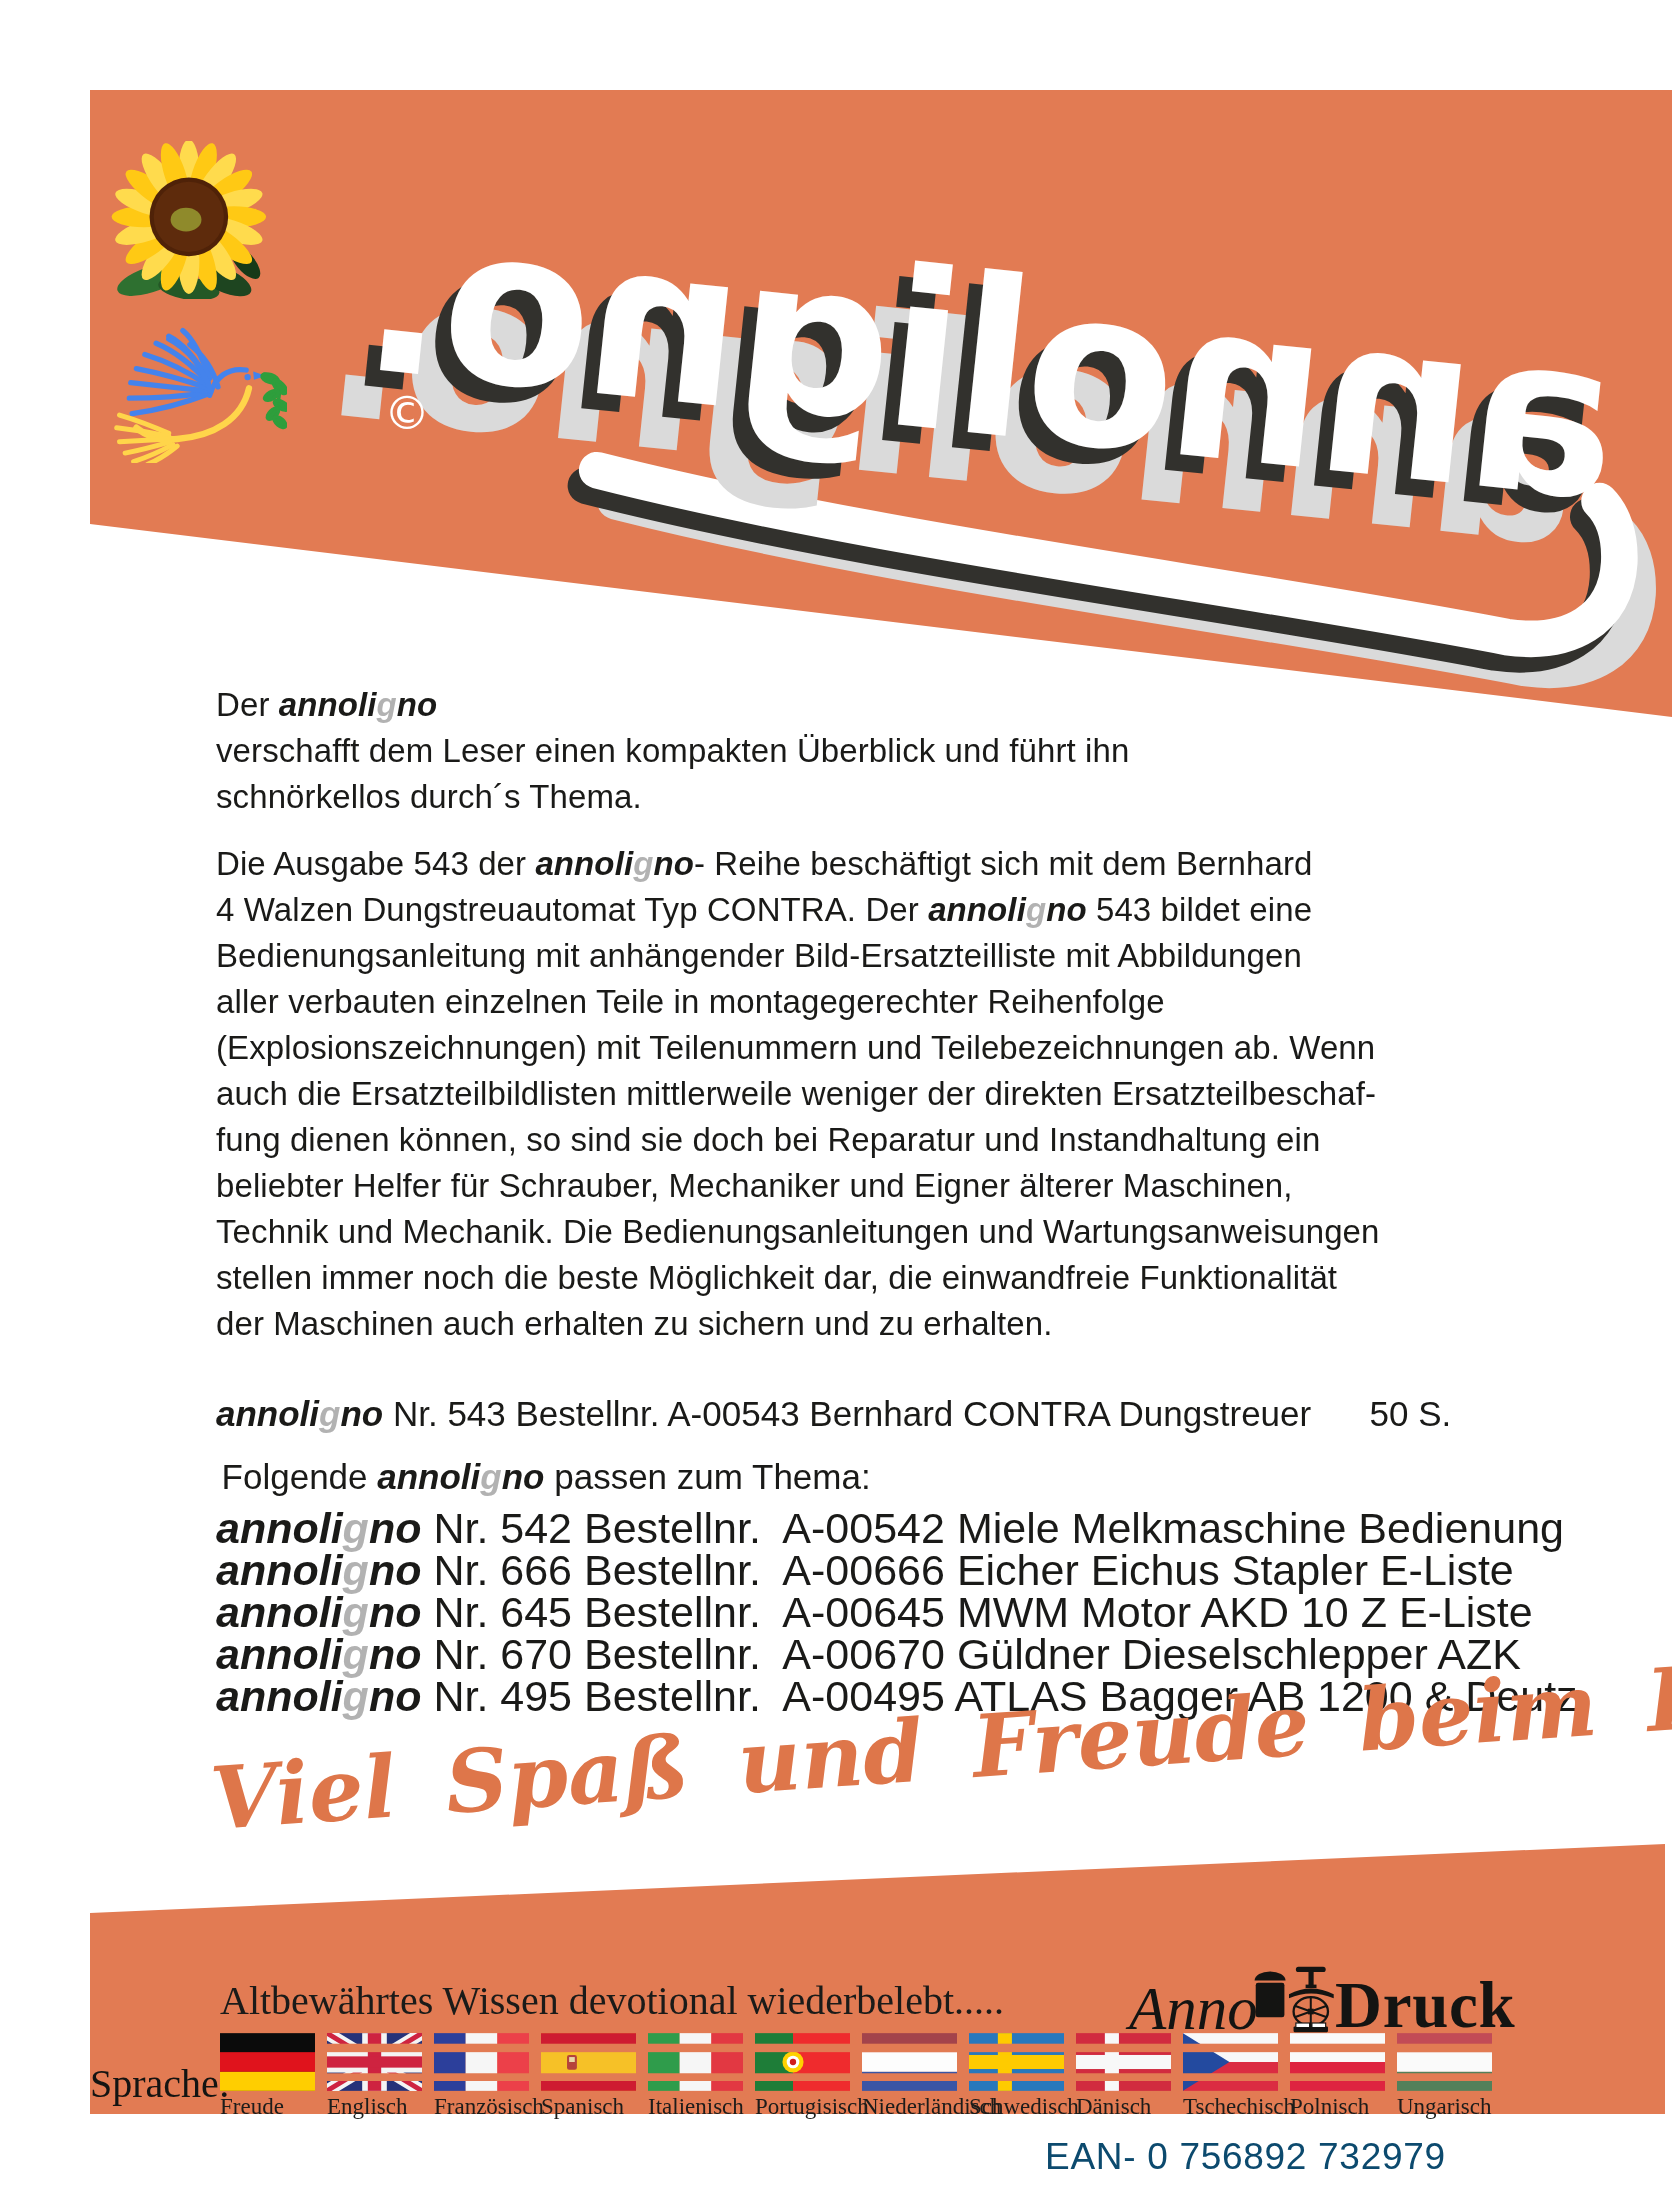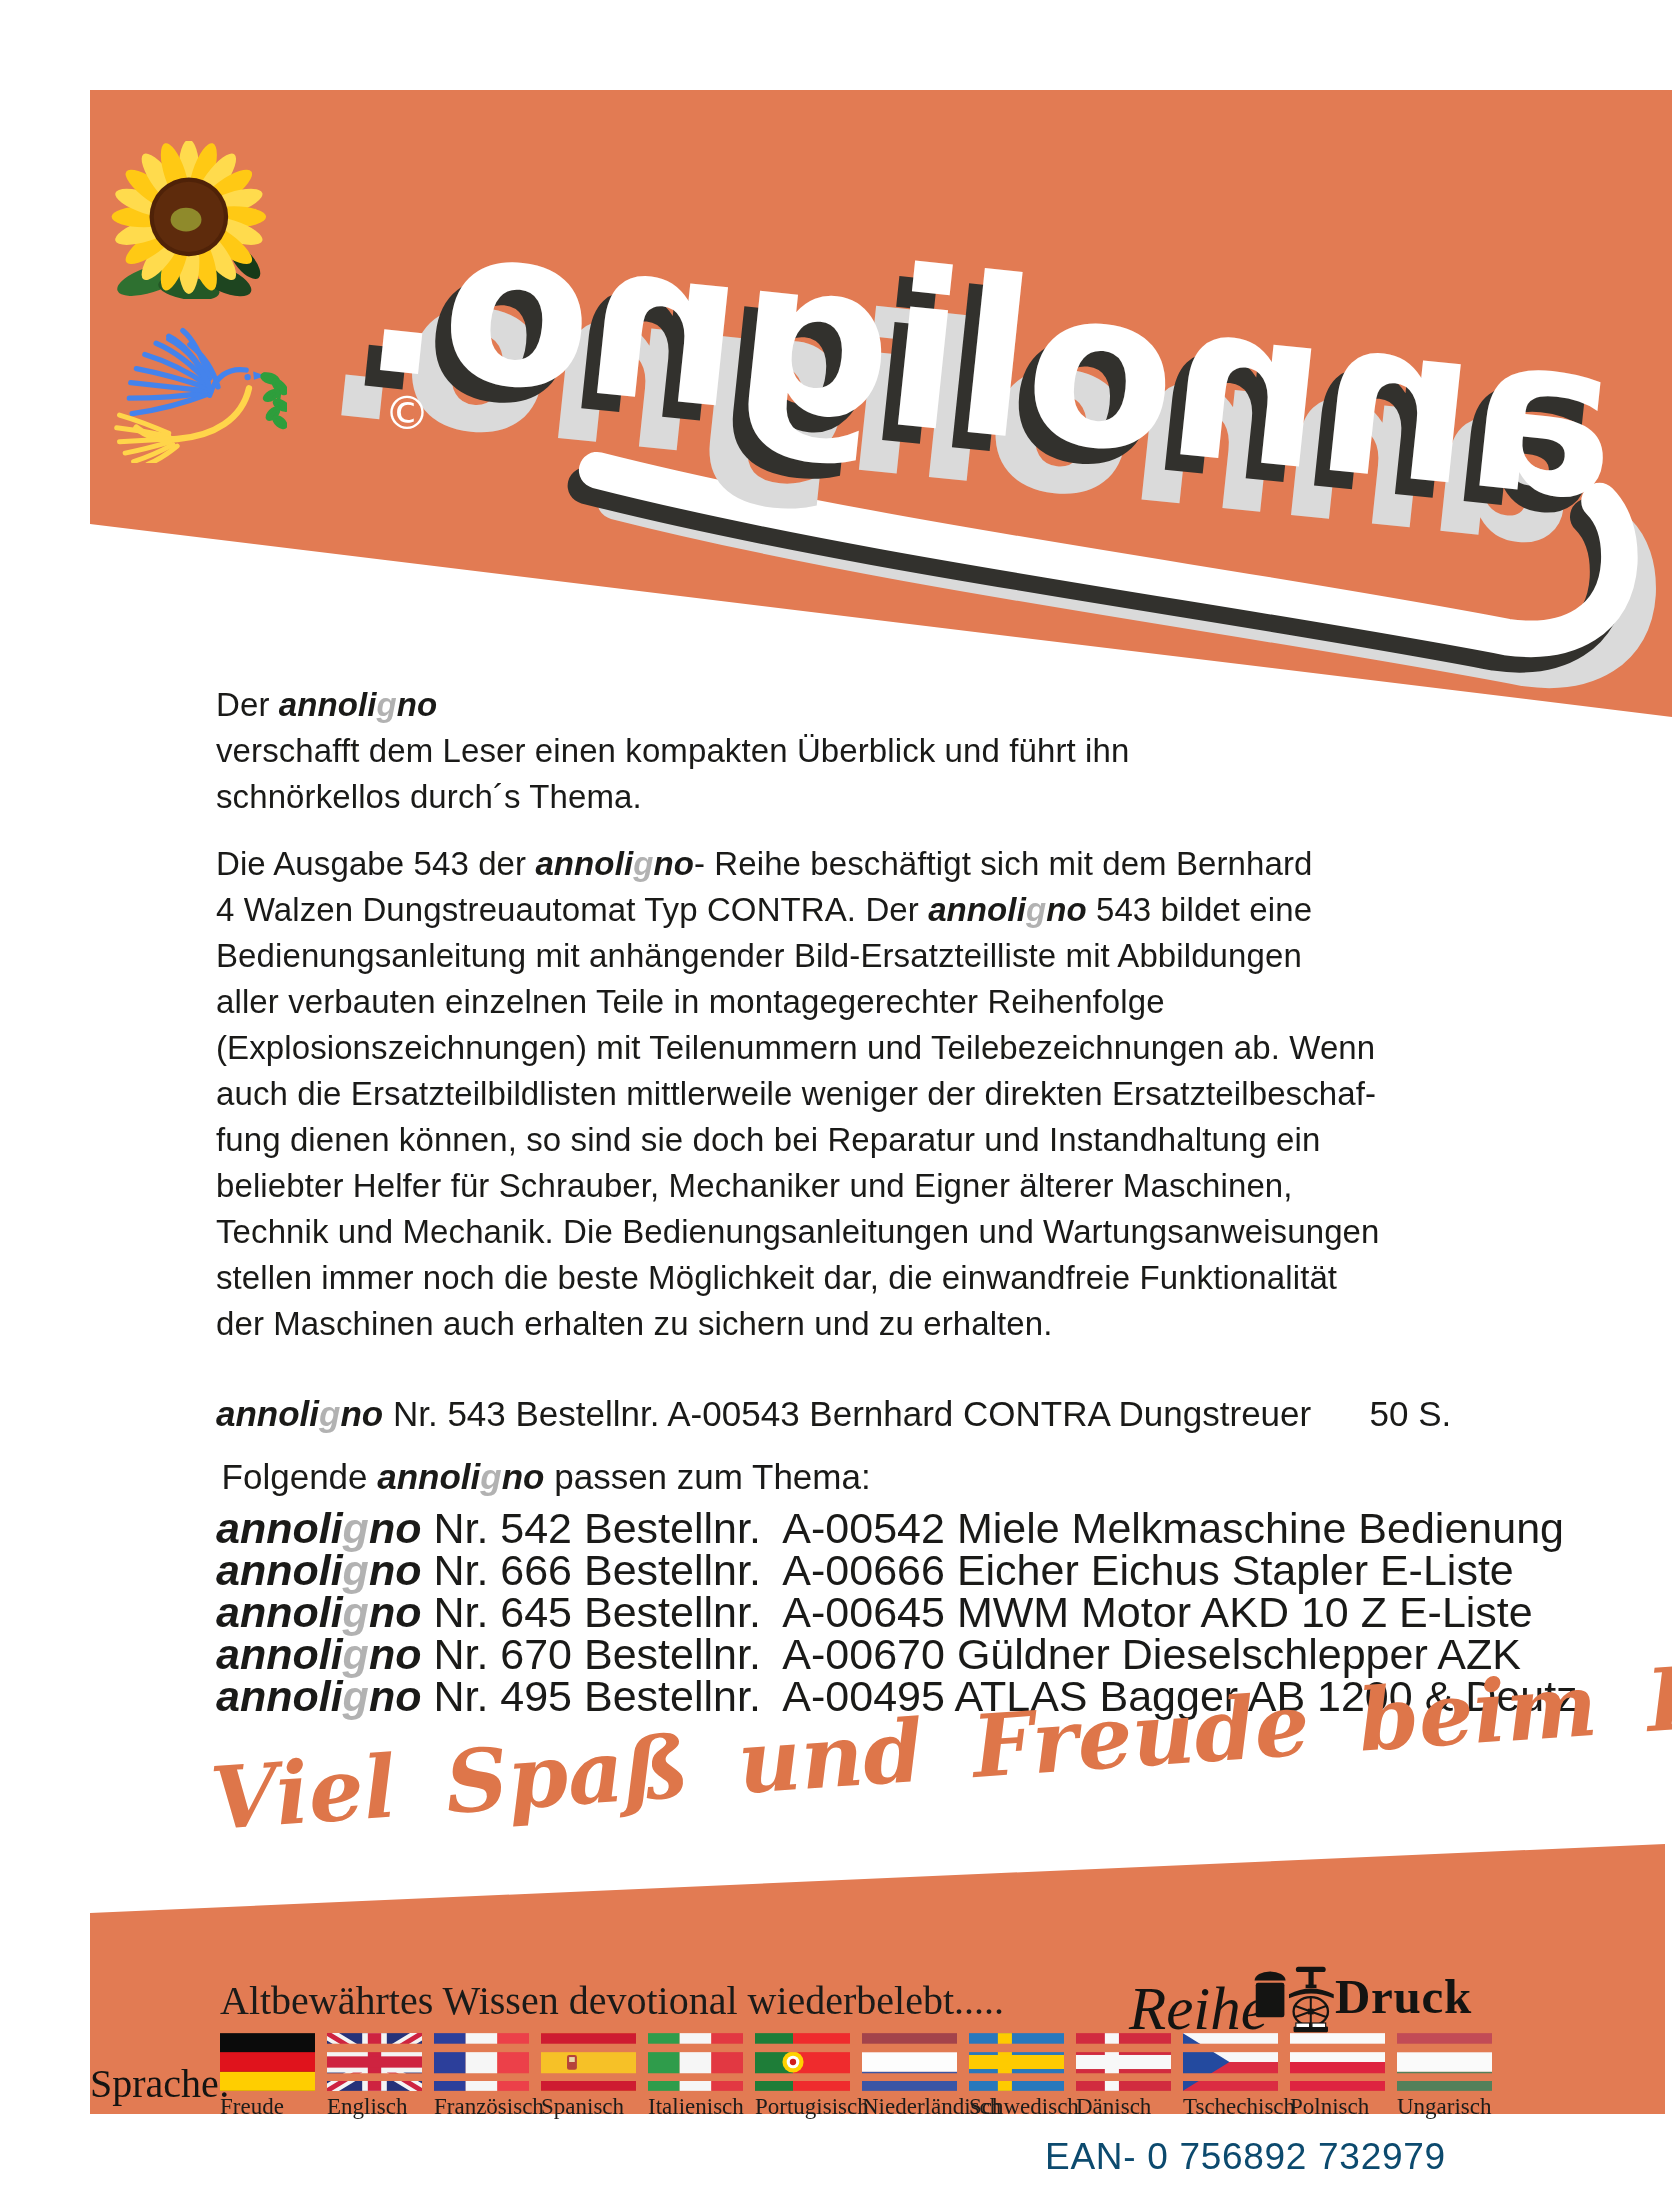--- a/index.html
+++ b/index.html
@@ -35,21 +35,21 @@
      font-family:"DejaVu Serif",serif;font-style:italic;font-weight:700;font-size:86px;
      color:#de764a;word-spacing:20px;white-space:nowrap;
      transform:rotate(-3.9deg);transform-origin:left center;}
   
   .slogan{position:absolute;left:220px;top:1980px;font-family:"Liberation Serif",serif;
      font-size:40px;line-height:42px;color:#1b1b19;white-space:nowrap;}
   .annodruck{position:absolute;left:1129px;top:1958px;width:394px;height:92px;}
   .anno{position:absolute;left:0;top:15.5px;font-family:"Liberation Serif",serif;font-style:italic;
      font-size:61px;color:#141412;}
   .druck{position:absolute;left:206px;top:10px;font-family:"Liberation Serif",serif;font-weight:700;
-     font-size:49px;letter-spacing:0.7px;color:#141412;}
+     font-size:65px;letter-spacing:0.7px;color:#141412;}
   .press{position:absolute;left:121px;top:0;}
   .sprache{position:absolute;left:90px;top:2060px;font-family:"Liberation Serif",serif;
      font-size:40px;color:#141412;}
   .flags{position:absolute;left:220px;top:2033px;display:flex;gap:12px;}
   .flag-col{width:95px;display:flex;flex-direction:column;}
   .flag-label{margin-top:2.8px;font-family:"Liberation Serif",serif;font-size:23px;color:#1c1c1a;
      white-space:nowrap;}
   .ean{position:absolute;left:1045px;top:2136px;font-family:Liberation Sans, sans-serif;
      font-size:37px;line-height:41px;letter-spacing:0.7px;color:#0c4a6e;white-space:pre;}
 </style>
@@ -176,21 +176,21 @@
         <div class="ln"><span class="bw">annoli<span class="g">g</span>no</span> Nr. 670 Bestellnr.  A-00670 Güldner Dieselschlepper AZK</div>
         <div class="ln"><span class="bw">annoli<span class="g">g</span>no</span> Nr. 495 Bestellnr.  A-00495 ATLAS Bagger AB 1200 &amp; Deutz</div>
       </div>
   </div>
 
   <div class="script-line">Viel Spaß und Freude beim Lesen.......</div>
 
   <div class="slogan">Altbewährtes Wissen devotional wiederbelebt.....</div>
 
   <div class="annodruck">
-    <span class="anno">Reihe</span>
+    <span class="anno">Anno</span>
     <svg class="press" width="86" height="83" viewBox="0 0 150 118">
       <path d="M8,26 a27,16 0 0 1 54,0 z" fill="#141412"></path>
       <rect x="10" y="30" width="50" height="60" rx="4" fill="#141412"></rect>
       <rect x="80" y="2" width="52" height="9" rx="4.5" fill="#141412"></rect>
       <rect x="102" y="9" width="9" height="26" fill="#141412"></rect>
       <rect x="97" y="33" width="19" height="6" fill="#141412"></rect>
       <path d="M68,50 Q106,30 146,50 L146,57 Q106,40 68,57 Z" fill="#141412"></path>
       <ellipse cx="106" cy="80" rx="30" ry="25" fill="none" stroke="#141412" stroke-width="4"></ellipse>
       <path d="M78,70 L134,90 M78,90 L134,70 M106,55 L106,105" stroke="#141412" stroke-width="3.5"></path>
       <rect x="101" y="75" width="10" height="10" fill="#141412"></rect>

